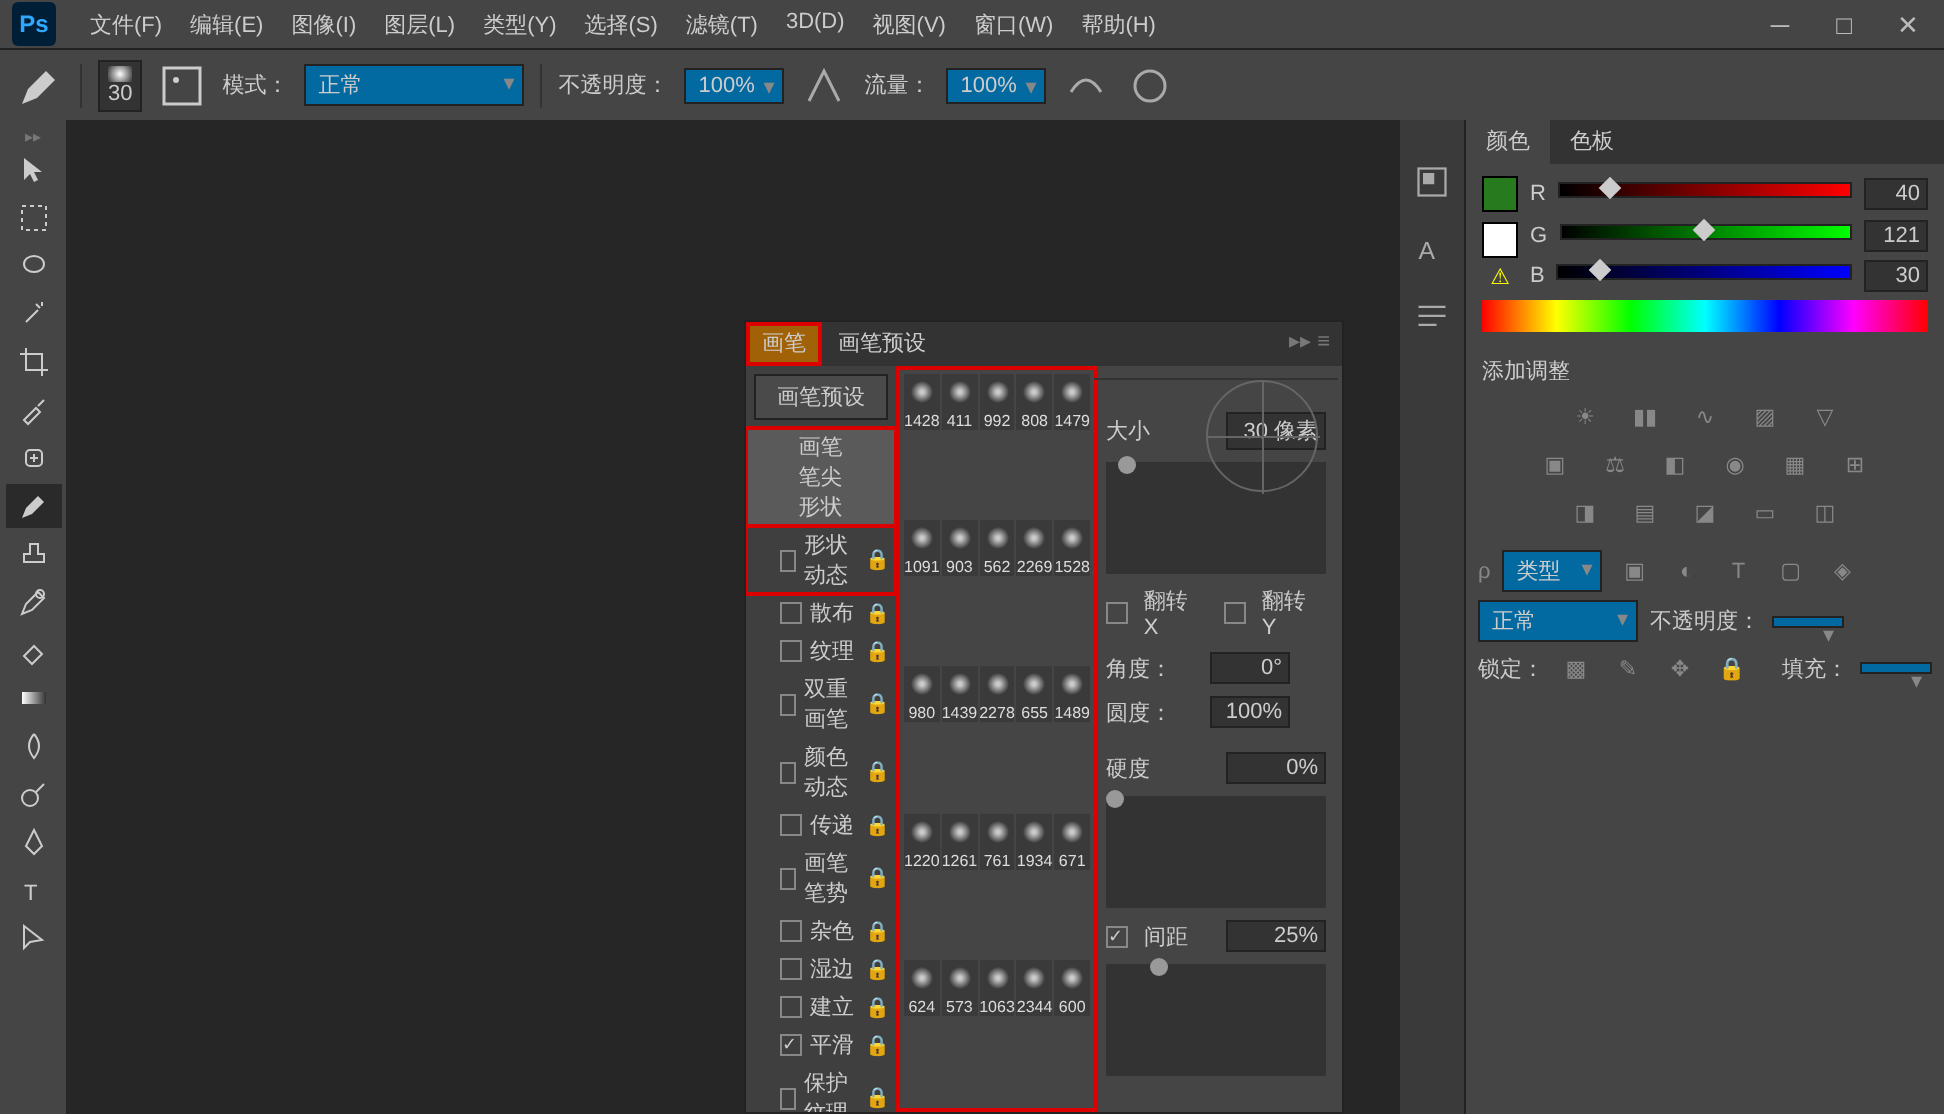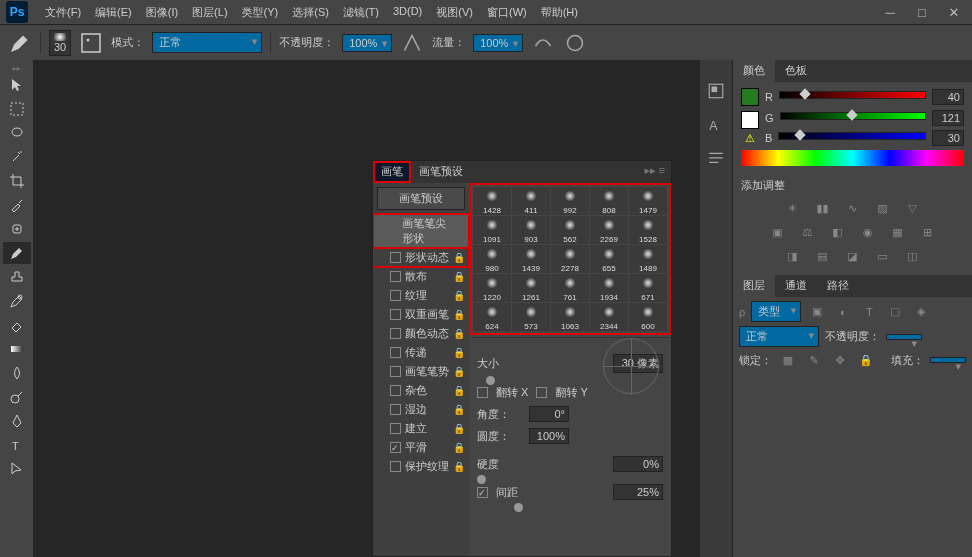--- a/index.html
+++ b/index.html
@@ -34,31 +34,31 @@
 .cval{width:32px;background:#333;border:1px solid #222;padding:1px 3px;text-align:right}
 .spectrum{height:16px;margin-top:4px;background:linear-gradient(90deg,red,yellow,lime,cyan,blue,magenta,red)}
 .adj-panel{padding:6px 8px}
 .adj-row{display:flex;gap:10px;margin-top:6px;justify-content:center}
 .adj-i{width:20px;height:18px;cursor:pointer;display:flex;align-items:center;justify-content:center;color:#888}
 .layers-panel{padding:4px 6px}
 .lrow{display:flex;align-items:center;gap:6px;margin-bottom:4px}
 .brush-panel{position:absolute;left:372px;top:160px;width:300px;height:397px;background:#454545;border:1px solid #222;display:flex;flex-direction:column}
 .bp-tabs{display:flex;height:22px;background:#333}
 .bp-tab{padding:3px 8px;cursor:pointer}
-.bp-tab.active{background:#0f172a;outline:2px solid #d00;outline-offset:-2px}
+.bp-tab.active{background:#a16207;outline:2px solid #d00;outline-offset:-2px}
 .bp-body{flex:1;display:flex;overflow:hidden}
 .bp-side{width:96px;background:#3f3f3f;display:flex;flex-direction:column;overflow:hidden}
 .bp-preset-btn{margin:4px;padding:3px;text-align:center;background:#4a4a4a;border:1px solid #222;cursor:pointer}
 .bp-opt{display:flex;align-items:center;padding:2px 17px;gap:4px;cursor:pointer;position:relative}
 .bp-opt.sel{background:#5a5a5a}
 .bp-opt .lock{position:absolute;right:3px;color:#888;font-size:10px}
 .bp-red{outline:2px solid #d00;outline-offset:-1px}
 .cb{width:11px;height:11px;border:1px solid #888;display:inline-block}
 .cb.ck::after{content:"✓";font-size:9px;position:relative;top:-2px;left:0px;color:#ccc}
-.bp-main{flex:1;display:flex;flex-direction:column;padding:2px}
+.bp-main{flex:1;display:flex;flex-direction:row;padding:2px}
 .brush-grid{display:grid;grid-template-columns:repeat(5,1fr);gap:1px;outline:2px solid #d00;outline-offset:0;padding:2px}
 .bcell{height:28px;background:#3a3a3a;position:relative;display:flex;flex-direction:column;align-items:center;justify-content:flex-end;cursor:pointer}
 .bcell .bn{font-size:8px;color:#ddd;line-height:9px}
 .bcell .bsh{width:14px;height:12px;background:radial-gradient(circle,#eee 10%,transparent 60%);opacity:.8;position:absolute;top:3px}
 .bp-ctrl{padding:16px 6px;display:flex;flex-direction:column;gap:6px;border-top:1px solid #333;margin-top:4px}
 .ctrl-row{display:flex;align-items:center;gap:8px}
 .ctrl-lab{width:44px}
 .ctrl-val{width:50px;background:#333;border:1px solid #222;padding:1px 3px;text-align:right}
 .thin-slider{flex:1;height:4px;background:#333;position:relative}
 .thin-slider .th{position:absolute;width:9px;height:9px;background:#999;border-radius:50%;top:-3px}
@@ -309,25 +309,20 @@
     </div>
     <div class="adj-row">
       <div class="adj-i">◨</div>
       <div class="adj-i">▤</div>
       <div class="adj-i">◪</div>
       <div class="adj-i">▭</div>
       <div class="adj-i">◫</div>
     </div>
   </div>
 
-  <div class="panel-tabs" style="margin-top:4px">
-    <div class="ptab active">图层</div>
-    <div class="ptab">通道</div>
-    <div class="ptab">路径</div>
-  </div>
   <div class="layers-panel">
     <div class="lrow">
       <span style="color:#888">ρ</span>
       <div class="dropdown" style="width:50px"><span>类型</span></div>
       <span class="adj-i">▣</span>
       <span class="adj-i">◐</span>
       <span class="adj-i">T</span>
       <span class="adj-i">▢</span>
       <span class="adj-i">◈</span>
     </div>

